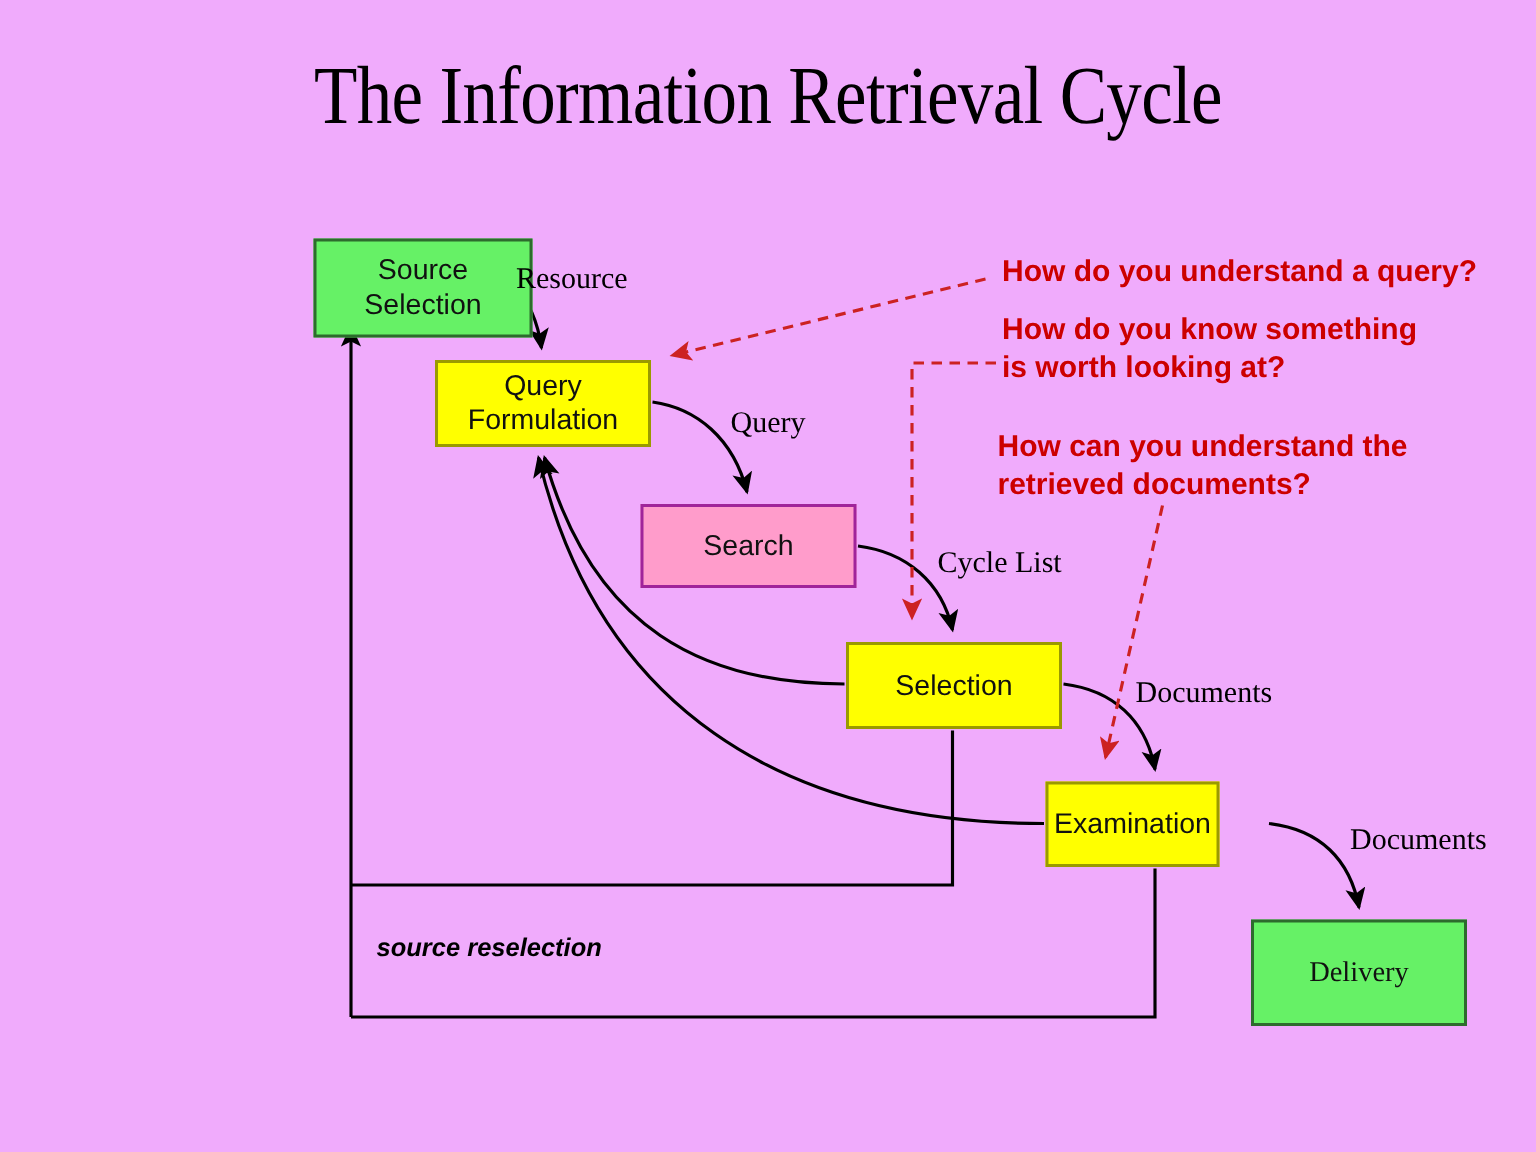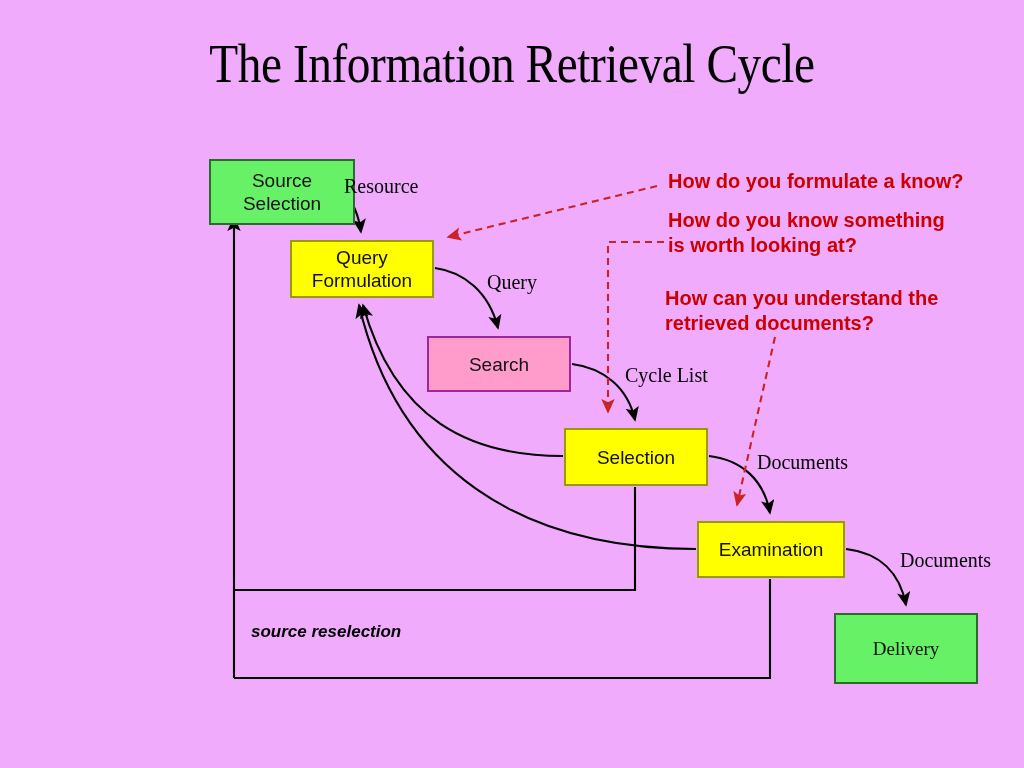--- a/index.html
+++ b/index.html
@@ -149,41 +149,41 @@
   </div>
 
   <div class="node pink" style="left:427px; top:336px; width:144px; height:56px;">
     <span>Search</span>
   </div>
 
   <div class="node yellow" style="left:564px; top:428px; width:144px; height:58px;">
     <span>Selection</span>
   </div>
 
-  <div class="node yellow" style="left:697px; top:521px; width:148px; height:57px;">
+  <div class="node yellow" style="left:697px; top:521px; width:116px; height:57px;">
     <span>Examination</span>
   </div>
 
   <div class="node green" style="left:834px; top:613px; width:144px; height:71px;font-family:Liberation Serif, serif;">
     <span>Delivery</span>
   </div>
 
   <div class="edge-label" style="left:344px; top:174px;">Resource</div>
 
   <div class="edge-label" style="left:487px; top:270px;">Query</div>
 
   <div class="edge-label" style="left:625px; top:363px;">Cycle List</div>
 
   <div class="edge-label" style="left:757px; top:450px;">Documents</div>
 
   <div class="edge-label" style="left:900px; top:548px;">Documents</div>
 
 
   <div class="note-red" style="left:668px; top:169px;">
-    <span>How do you formulate a know?</span>
+    <span>How do you understand a query?</span>
   </div>
 
   <div class="note-red" style="left:665px; top:286px;">
     <span>How can you understand the</span><br>
     <span>retrieved documents?</span>
   </div>
 
   <div class="note-red" style="left:668px; top:208px;">
     <span>How do you know something</span><br>
     <span>is worth looking at?</span>

